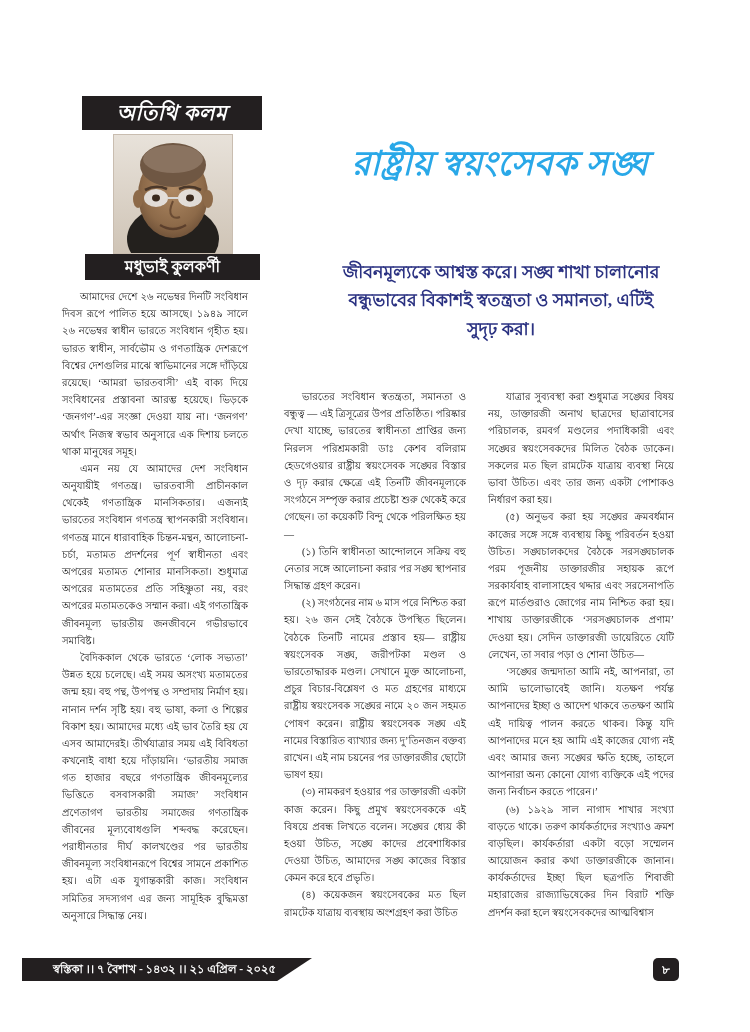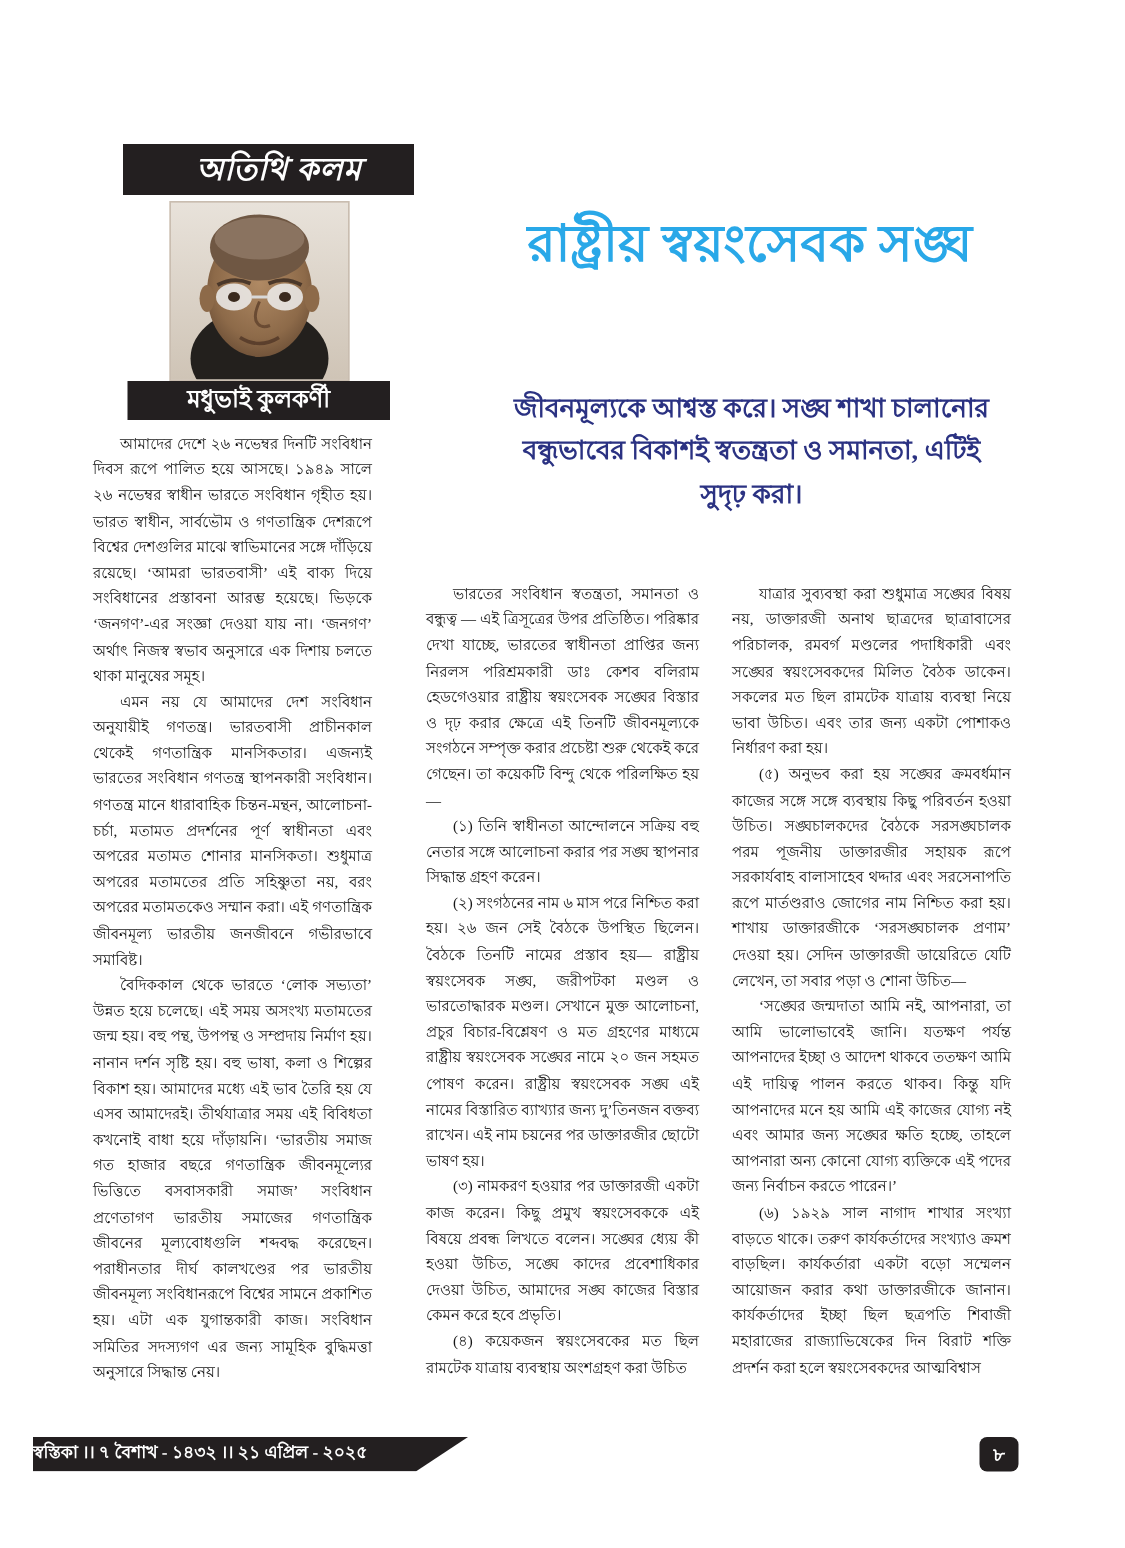--- a/index.html
+++ b/index.html
@@ -26,21 +26,20 @@
   .guest-banner {
     position: absolute;
     left: 82px;
     top: 96px;
     width: 180px;
     height: 34px;
     background: #231f20;
     display: flex;
     align-items: center;
     justify-content: center;
-    padding-left: 14px;
   }
   .guest-banner-text {
     color: #ffffff;
     font-size: 21px;
     font-style: italic;
     font-weight: 700;
     letter-spacing: 0.5px;
     line-height: 1;
     white-space: nowrap;
   }
@@ -83,21 +82,21 @@
     left: 272px;
     top: 118px;
     width: 456px;
     text-align: center;
     color: #29a8e8;
     font-size: 34px;
     font-weight: 700;
     line-height: 1.38;
     letter-spacing: 0.3px;
   }
-  .headline-line { display: block; }
+  .headline-line { display: block; font-style: italic; }
 
   
   .standfirst {
     position: absolute;
     left: 276px;
     top: 258px;
     width: 450px;
     text-align: center;
     color: #2b3282;
     font-size: 17.5px;
@@ -132,21 +131,21 @@
     width: 290px;
     background: #231f20;
     clip-path: polygon(0 0, 100% 0, 88% 100%, 0 100%);
     display: flex;
     align-items: center;
   }
   .footer-text {
     color: #ffffff;
     font-size: 11.5px;
     font-weight: 700;
-    padding-left: 0;
+    padding-left: 31px;
     white-space: nowrap;
     line-height: 1;
   }
   .page-badge {
     position: absolute;
     left: 653px;
     top: 958px;
     width: 26px;
     height: 23px;
     background: #231f20;

